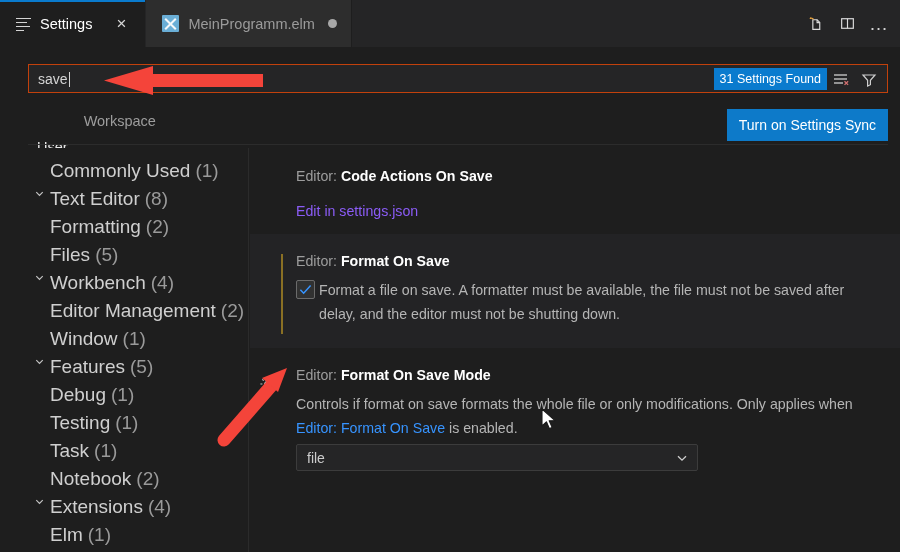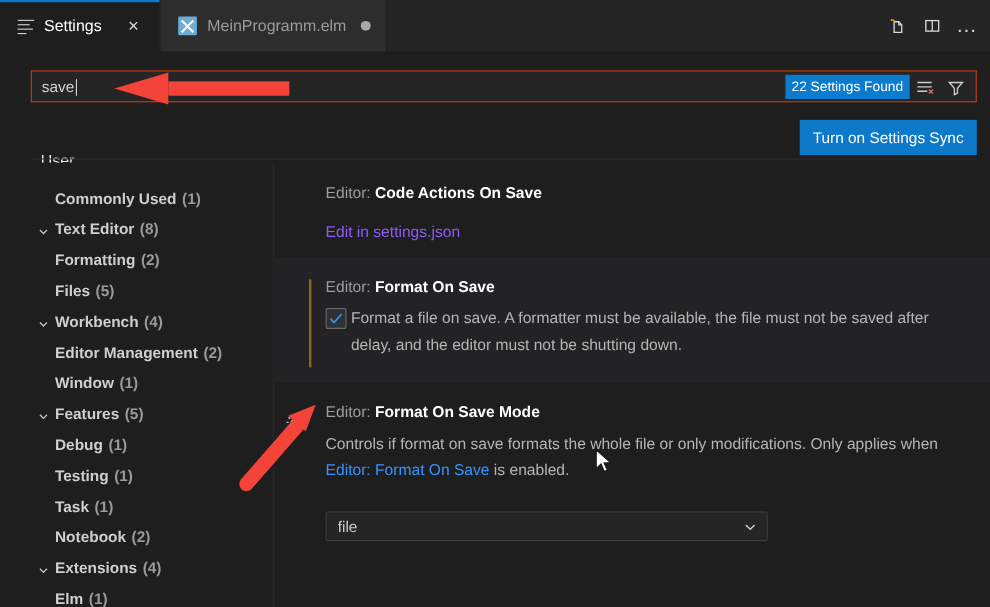--- a/index.html
+++ b/index.html
@@ -246,27 +246,26 @@
     left: 0; top: 0;
     width: 249px; height: 404px;
     background: #1e1e1e;
     border-right: 1px solid #2b2b2b;
     padding-top: 12px;
     overflow: hidden;
   }
   .toc-item {
     height: 28px;
     display: flex;
-    align-items: flex-end;
-    font-size: 14px;
+    align-items: flex-start;
+    font-size: 19px;
     color: #bfbfbf;
     cursor: pointer;
     white-space: nowrap;
     padding-right: 8px;
-    font-weight: bold;
   }
   .toc-chevron {
     width: 22px;
     flex: none;
     display: flex;
     align-items: center;
     justify-content: center;
     color: #c5c5c5;
   }
   .toc-chevron.empty { visibility: hidden; }
@@ -345,21 +344,21 @@
     margin-top: 2px;
     border: 1px solid #6b6b6b;
     background: #313131;
     border-radius: 2px;
     position: relative;
     cursor: pointer;
   }
   .vs-checkbox svg { position: absolute; left: 2px; top: 2px; }
 
   .vs-select {
-    margin-top: 25px;
+    margin-top: 4px;
     width: 402px;
     height: 27px;
     background: #252526;
     border: 1px solid #3c3c3c;
     border-radius: 2px;
     display: flex;
     align-items: center;
     padding: 0 8px 0 10px;
     font-size: 14px;
     color: #cccccc;
@@ -421,21 +420,21 @@
         </svg>
       </div>
       <div class="tab-action" style="font-size:19px;letter-spacing:1px;line-height:10px;">…</div>
     </div>
   </div>
 
   <div class="searchrow">
     <div class="searchbox">
       <span class="search-input-text"><span>save</span><span class="caret"></span></span>
 
-      <span class="count-badge">22 Settings Found</span>
+      <span class="count-badge">31 Settings Found</span>
 
       <span class="search-icon-btn clear">
         <svg width="18" height="15" viewBox="0 0 18 15" fill="none">
           <line x1="1" y1="3" x2="14" y2="3" stroke="#cfcfcf" stroke-width="1.3"></line>
           <line x1="1" y1="7" x2="14" y2="7" stroke="#cfcfcf" stroke-width="1.3"></line>
           <line x1="1" y1="11" x2="10" y2="11" stroke="#cfcfcf" stroke-width="1.3"></line>
           <path d="M11.5 9.3l3.6 3.6M15.1 9.3l-3.6 3.6" stroke="#d16f6f" stroke-width="1.3"></path>
         </svg>
       </span>
 
@@ -443,20 +442,21 @@
         <svg width="16" height="16" viewBox="0 0 16 16" fill="none">
           <path d="M2 3h12l-4.6 5.3v4.4l-2.8 1.4V8.3z" stroke="#cfcfcf" stroke-width="1.2" fill="none"></path>
         </svg>
       </span>
     </div>
   </div>
 
   <div class="scopebar">
     <div class="scope-tabs">
       <div class="scope-tab active">User</div>
+      <div class="scope-tab">Workspace</div>
     </div>
     <div class="scope-underline"></div>
     <button class="sync-btn">Turn on Settings Sync</button>
   </div>
 
   <div class="body">
 
     <div class="toc">
 
       <div class="toc-item lvl1">

